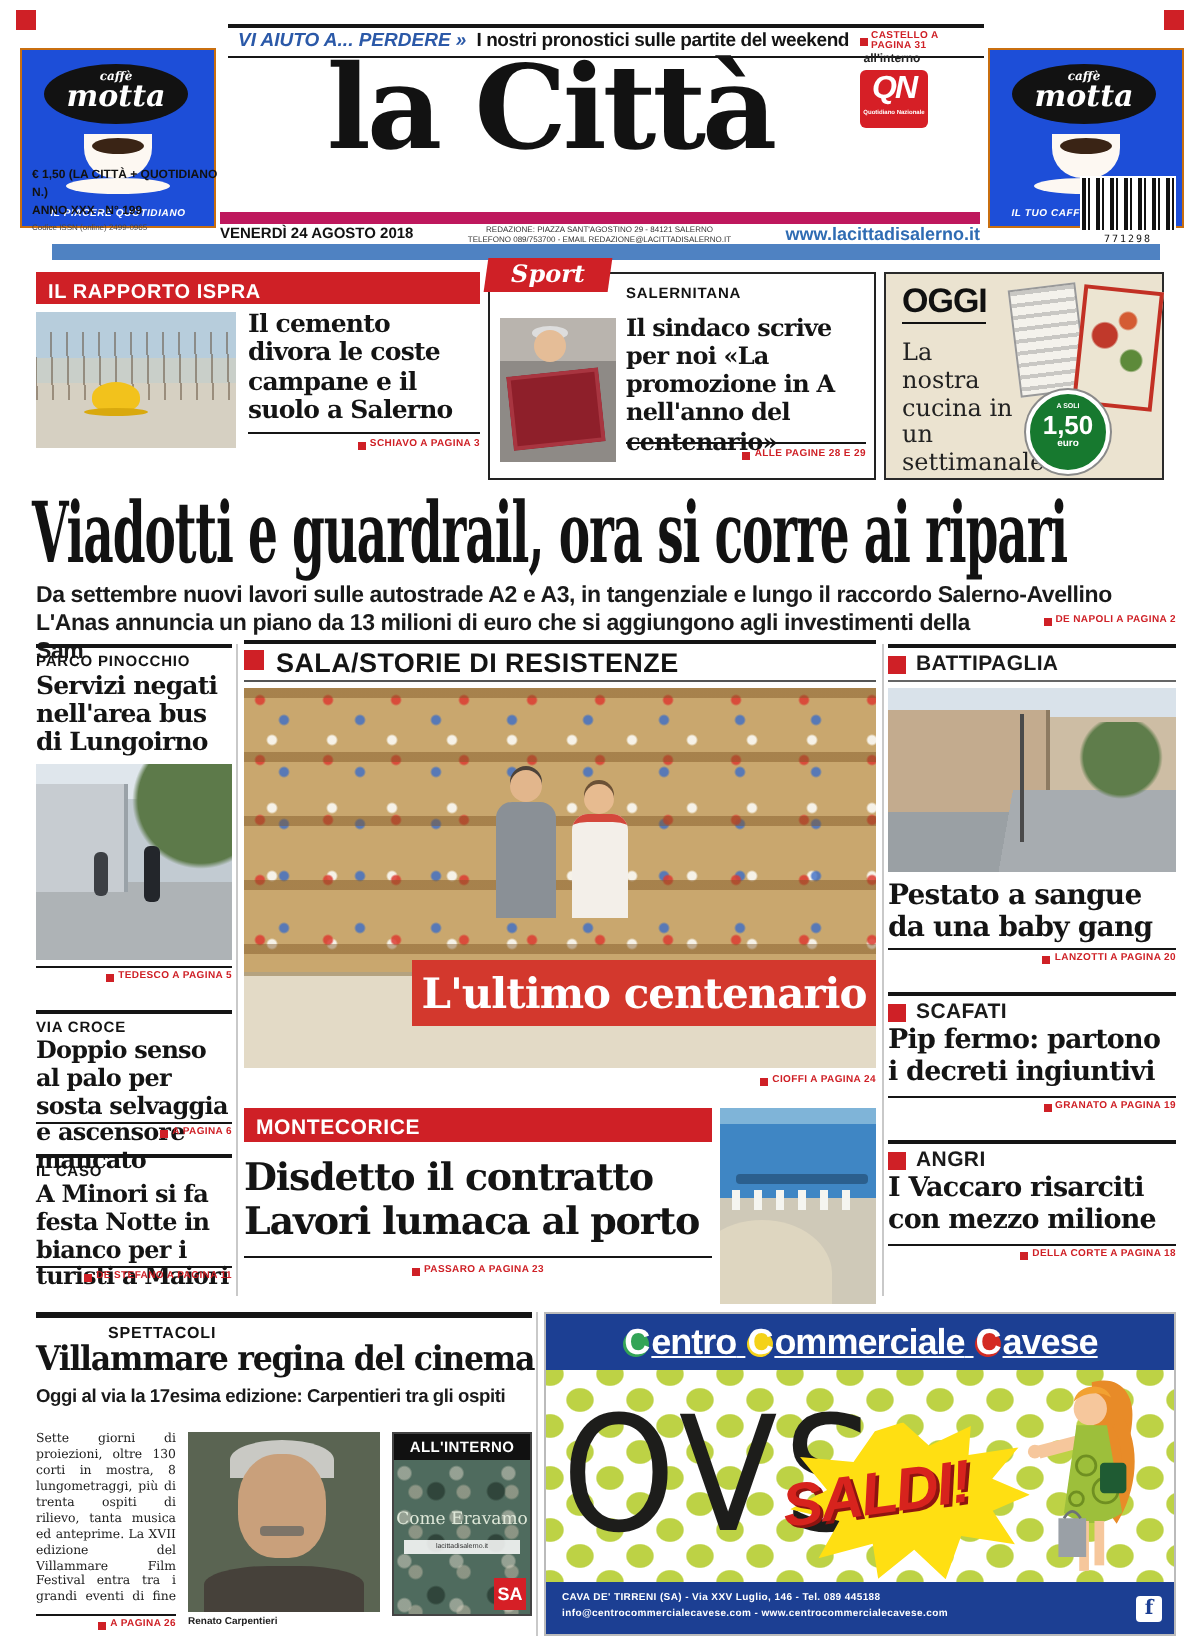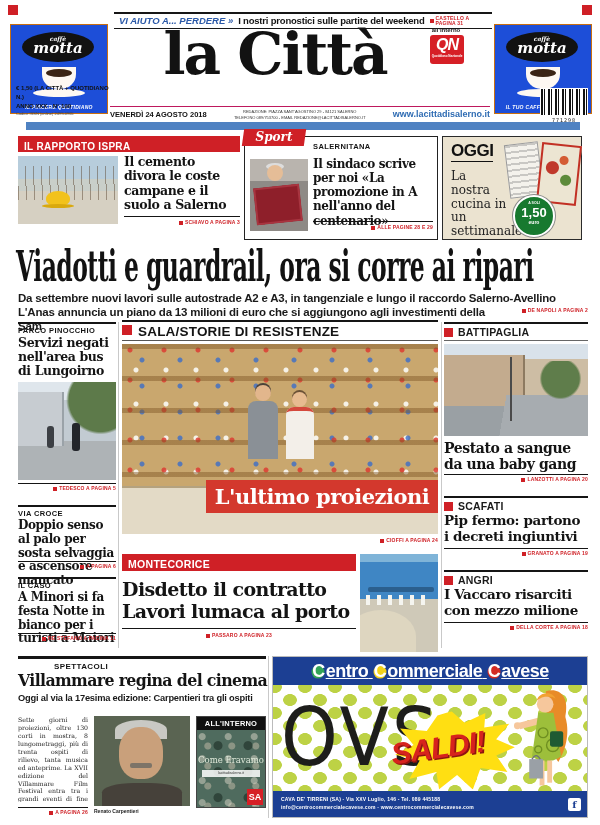--- a/index.html
+++ b/index.html
@@ -31,21 +31,21 @@
   #strip .t1{font:italic 900 9.5px/1 "Liberation Sans",sans-serif;color:#2b59a8;white-space:nowrap;}
   #strip .t2{font:700 9.5px/1 "Liberation Sans",sans-serif;color:#141414;white-space:nowrap;letter-spacing:-.2px;}
   #strip .credit{position:static;margin-left:auto;}
   
   #logo{left:118px;top:22px;width:314px;text-align:center;font:900 58px/64px "DejaVu Serif",serif;letter-spacing:-2px;color:#121212;}
   #qn-note{left:424px;top:27px;width:44px;text-align:center;font:700 6px/1 "Liberation Sans",sans-serif;color:#222;}
   #qn{left:430px;top:35px;width:34px;height:29px;background:#d61f26;border-radius:3px;text-align:center;}
   #qn .qn-big{display:block;font:italic 900 16px/20px "Liberation Sans",sans-serif;color:#fff;letter-spacing:-1px;}
   #qn .qn-sub{display:block;font:700 3px/3px "Liberation Sans",sans-serif;color:#fff;}
   #subtitle{left:112px;top:90px;width:336px;text-align:center;font:900 12.5px/1 "Liberation Sans",sans-serif;color:#2f6cb3;letter-spacing:.4px;}
-  #dateline{left:110px;top:106px;width:380px;height:17px;border-top:1px solid #be185d;border-bottom:1px solid #1a1a1a;display:flex;align-items:center;box-sizing:border-box;}
+  #dateline{left:110px;top:106px;width:380px;height:17px;border-top:6px solid #be185d;border-bottom:1px solid #1a1a1a;display:flex;align-items:center;box-sizing:border-box;}
   #dateline .date{font:800 7.5px/1 "Liberation Sans",sans-serif;color:#111;white-space:nowrap;}
   #dateline .addr{flex:1;text-align:center;font:400 4px/1.3 "Liberation Sans",sans-serif;color:#333;}
   #dateline .site{font:800 9px/1 "Liberation Sans",sans-serif;color:#2f6cb3;white-space:nowrap;}
   #pricebox{left:16px;top:84px;width:94px;color:#111;}
   #pricebox .p1{font:800 6px/1.5 "Liberation Sans",sans-serif;}
   #pricebox .p2{font:800 6px/1.5 "Liberation Sans",sans-serif;}
   #pricebox .p3{font:400 4px/1.5 "Liberation Sans",sans-serif;color:#444;}
   #barcode{left:540px;top:88px;width:48px;height:40px;}
   #barcode .bars{height:26px;background:repeating-linear-gradient(90deg,#111 0 2px,#fff 2px 3px,#111 3px 4px,#fff 4px 7px);border:1px solid #fff;}
   #barcode .digits{text-align:center;font:400 5px/8px "DejaVu Sans Mono",monospace;color:#111;letter-spacing:1px;}
@@ -329,21 +329,21 @@
 
   <div id="c-rule1" class="rule"></div>
   <div id="c-sq" class="sq"></div>
   <div id="c-head">SALA/STORIE DI RESISTENZE</div>
   <div id="c-rule2" class="rule"></div>
   <div id="c-photo" class="photo">
     <div id="mm-man" class="person"></div>
     <div id="mm-wom" class="person"></div>
     <div class="counter"></div>
   </div>
-  <div id="c-band" class="abs"><span>L'ultimo proiezioni</span></div>
+  <div id="c-band" class="abs"><span>L'ultimo centenario</span></div>
   <div id="c-credit" class="credit">
       <i class="b"></i>
       <span>CIOFFI A PAGINA 24</span>
     </div>
 
   <div id="c-mban" class="abs"><span>MONTECORICE</span></div>
   <div id="c-harb" class="photo">
     <div class="brk"></div>
     <div class="boats"></div>
     <div class="quay"></div>

